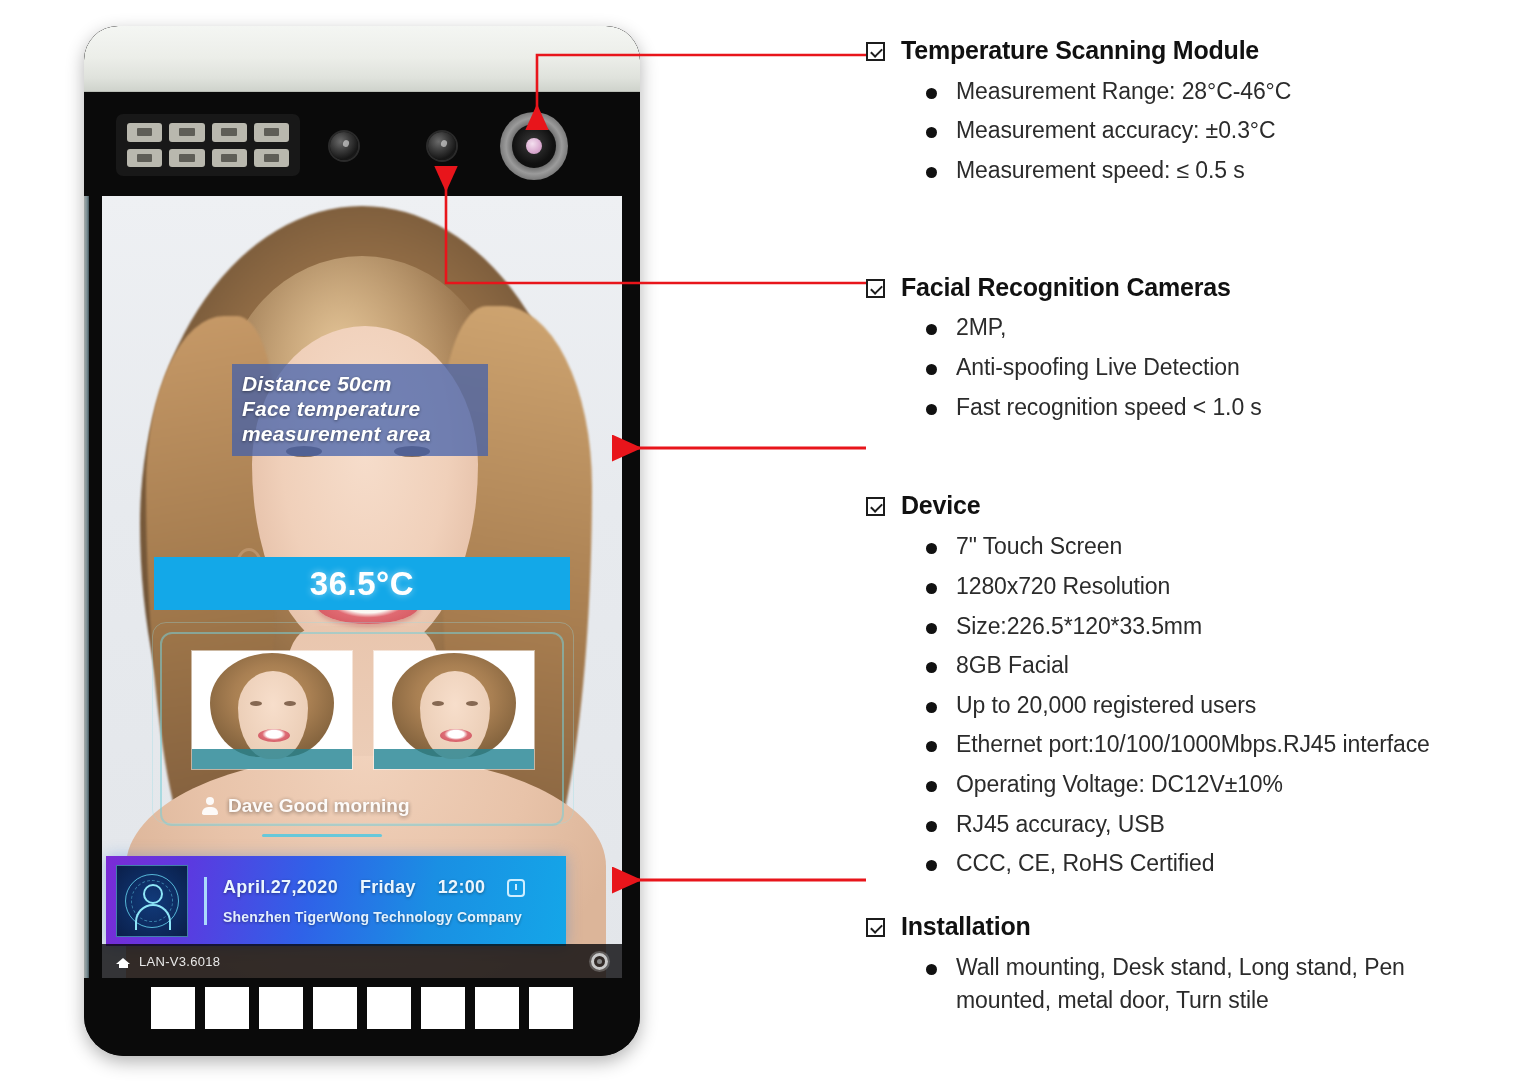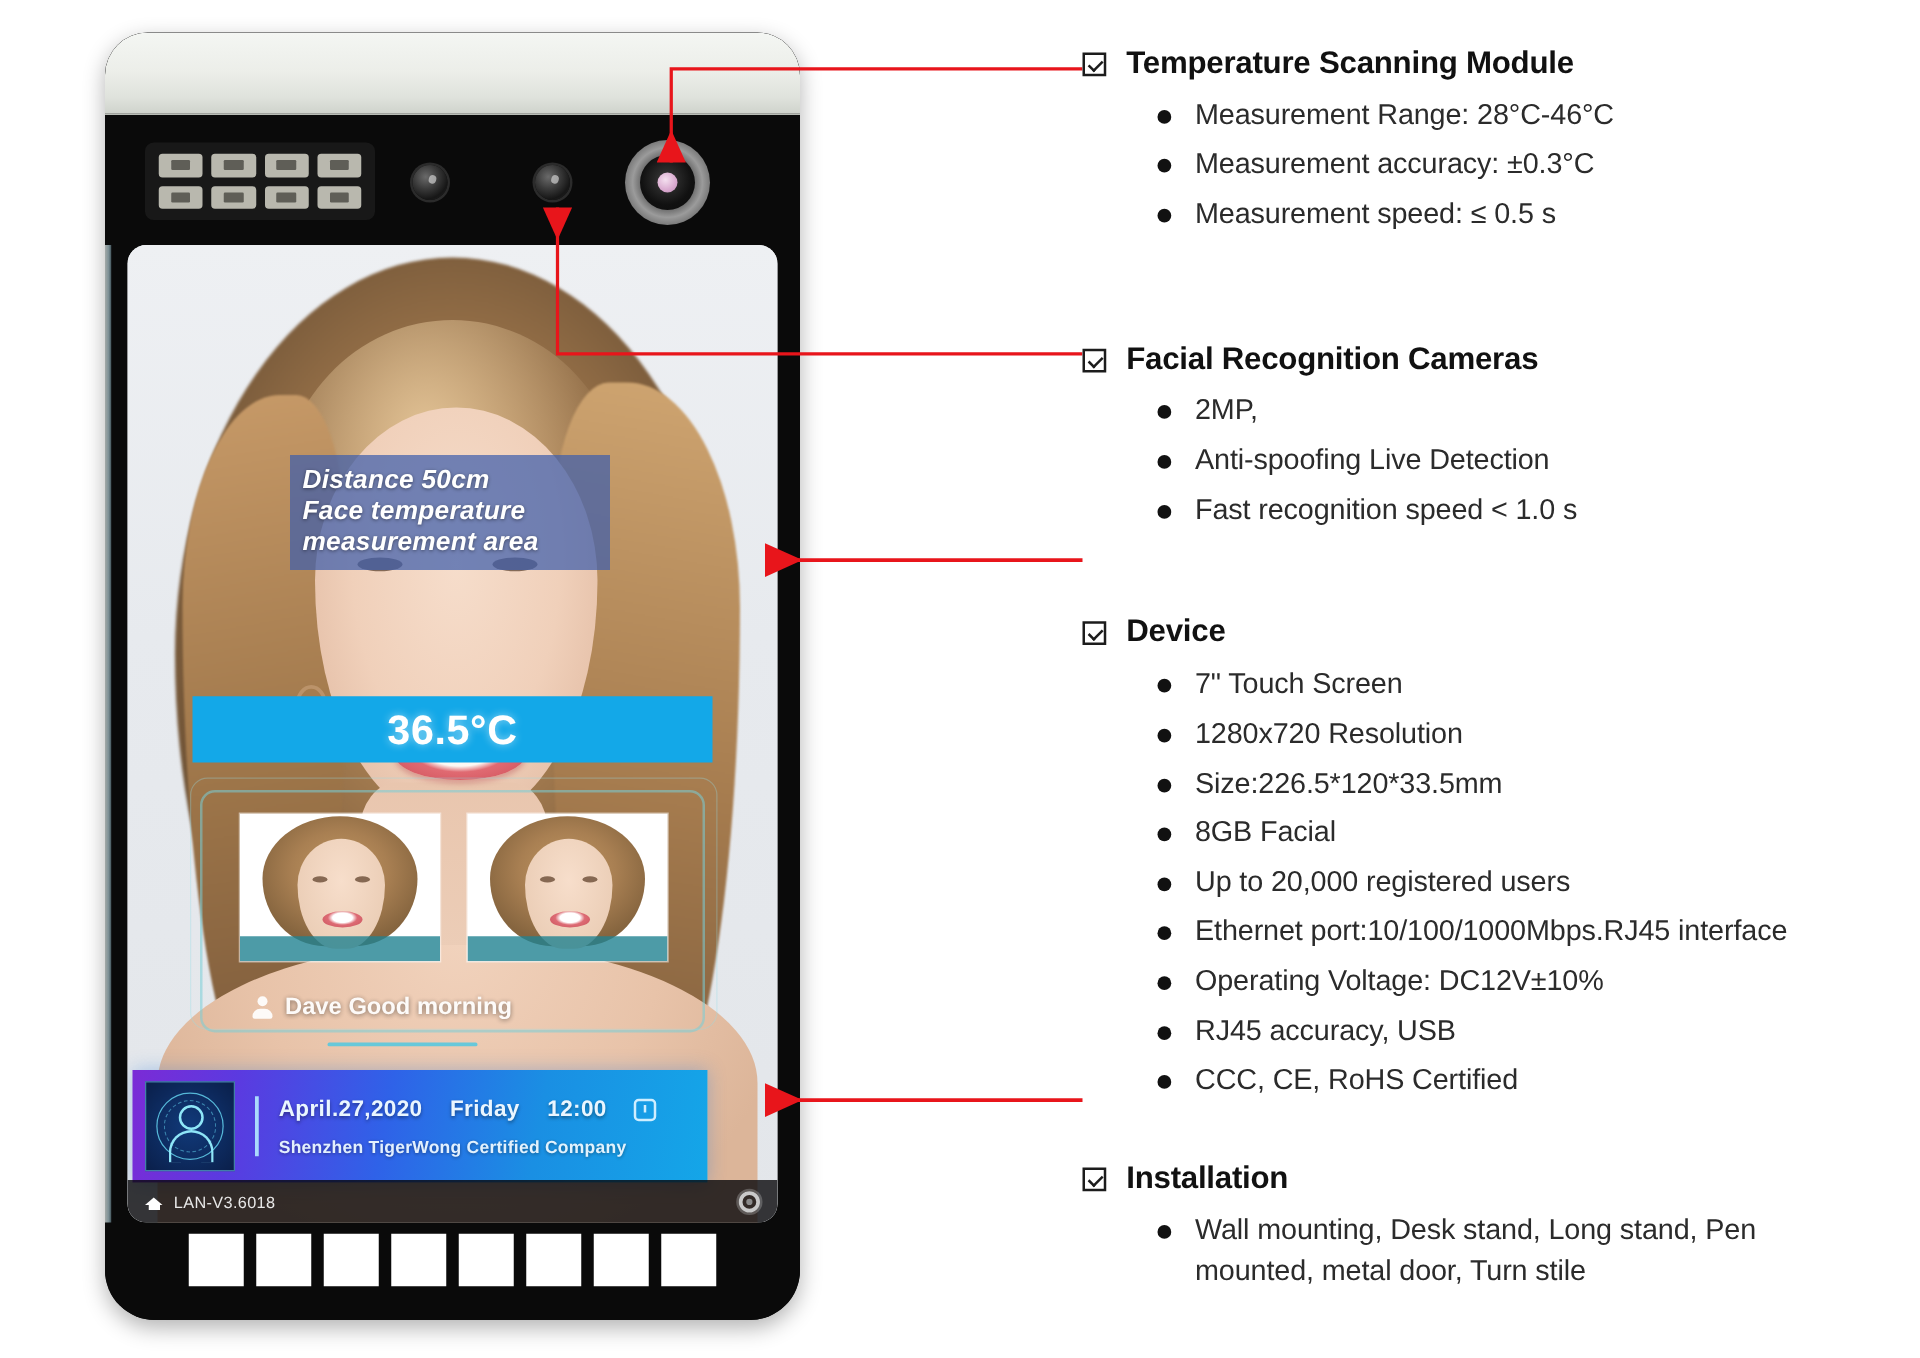--- a/index.html
+++ b/index.html
@@ -68,21 +68,21 @@
     position:absolute;
   }
   .temp-module-dot {
     position: relative; width: 16px; height: 16px; border-radius: 50%;
     background: radial-gradient(circle at 40% 36%, #f4e0ef, #d9a9cf 60%, #bb8cb4 100%);
   }
 
   
   .screen {
     position: absolute; left: 18px; top: 170px; width: 520px; height: 782px;
-    background: #e9ecef; overflow: hidden; border-radius: 15px;
+    background: #e9ecef; overflow: hidden;
   }
   
   .portrait { position: absolute; inset: 0; background: linear-gradient(180deg,#eef0f3 0%, #e7eaee 40%, #e3e6ea 100%); }
   .hair-back {
     position: absolute; left: 38px; top: 10px; width: 444px; height: 690px;
     background: radial-gradient(ellipse 240px 330px at 50% 40%, #b78d5e 0%, #a87f52 42%, #8e6a44 70%, #6f5336 100%);
     border-radius: 50% 50% 42% 42% / 46% 46% 54% 54%;
     filter: blur(1.2px);
   }
   .hair-shine {
@@ -255,21 +255,21 @@
   .spec-list li {
     position: relative; padding-left: 36px; margin: 7px 0;
     font-size: 23px; line-height: 1.42; color: #2b2b2b; letter-spacing:-.1px;
   }
   .spec-list li::before{
     content:""; position:absolute; left: 6px; top: 13px;
     width: 11px; height: 11px; background:#111; border-radius:50%;
   }
   .blk-temp  { margin-bottom: 84px; }
   .blk-face  { margin-bottom: 66px; }
-  .blk-dev   { margin-bottom: 46px; }
+  .blk-dev   { margin-bottom: 30px; }
 </style>
 </head>
 <body>
 
 <div id="root">
 
   <div class="device-wrap">
     <div class="device-body">
       <div class="device-topcap"></div>
       <div class="device-leftedge"></div>
@@ -349,21 +349,21 @@
             <div class="head"></div>
               <div class="body"></div>
           </div>
           <div class="widget-text">
             <div class="widget-row1">
               <span>April.27,2020</span>
               <span>Friday</span>
               <span>12:00</span>
               <span class="alarm-ico"></span>
             </div>
-            <div class="widget-row2">Shenzhen TigerWong Certified Company</div>
+            <div class="widget-row2">Shenzhen TigerWong Technology Company</div>
           </div>
         </div>
 
         <div class="statusbar">
           <div class="sb-left">
             <span class="home-ico"></span>
             <span>LAN-V3.6018</span>
           </div>
           <span class="gear-ico"></span>
         </div>

